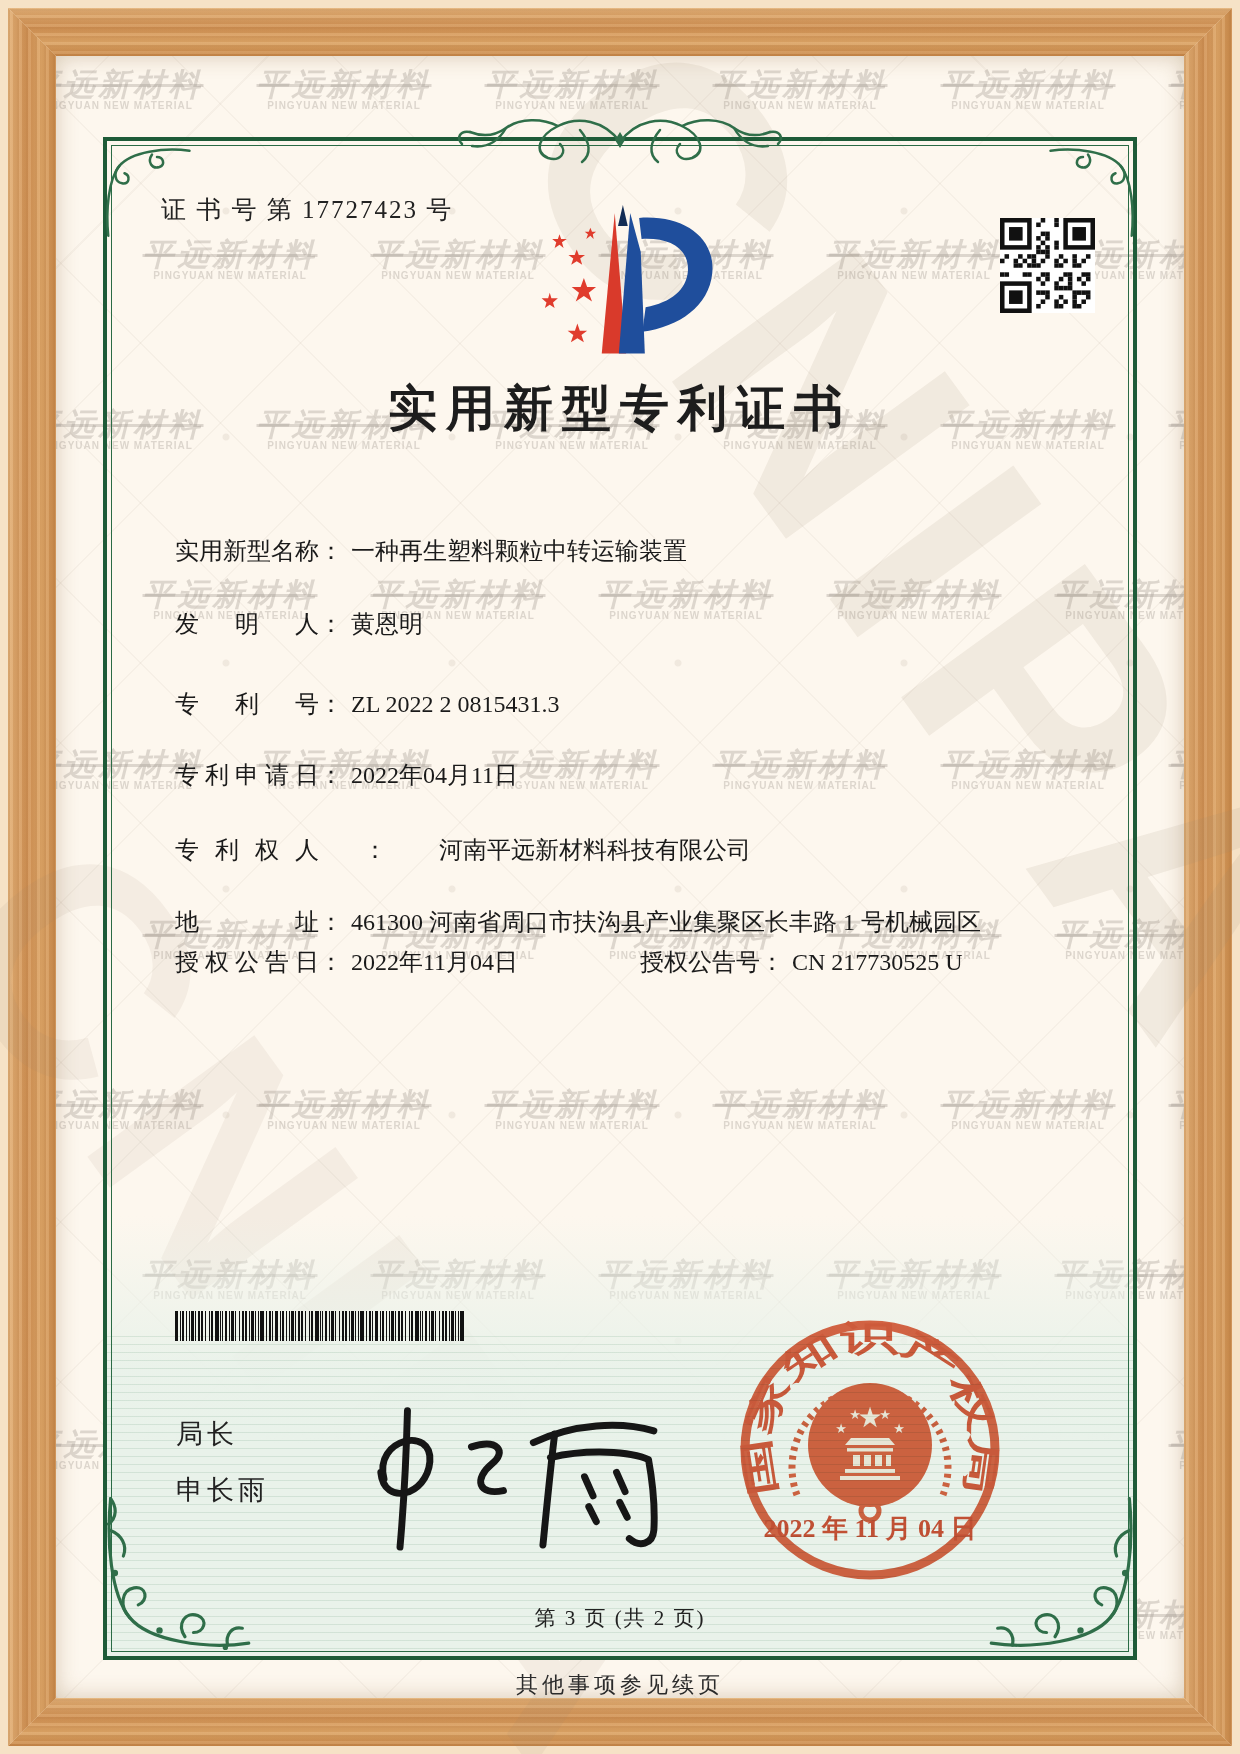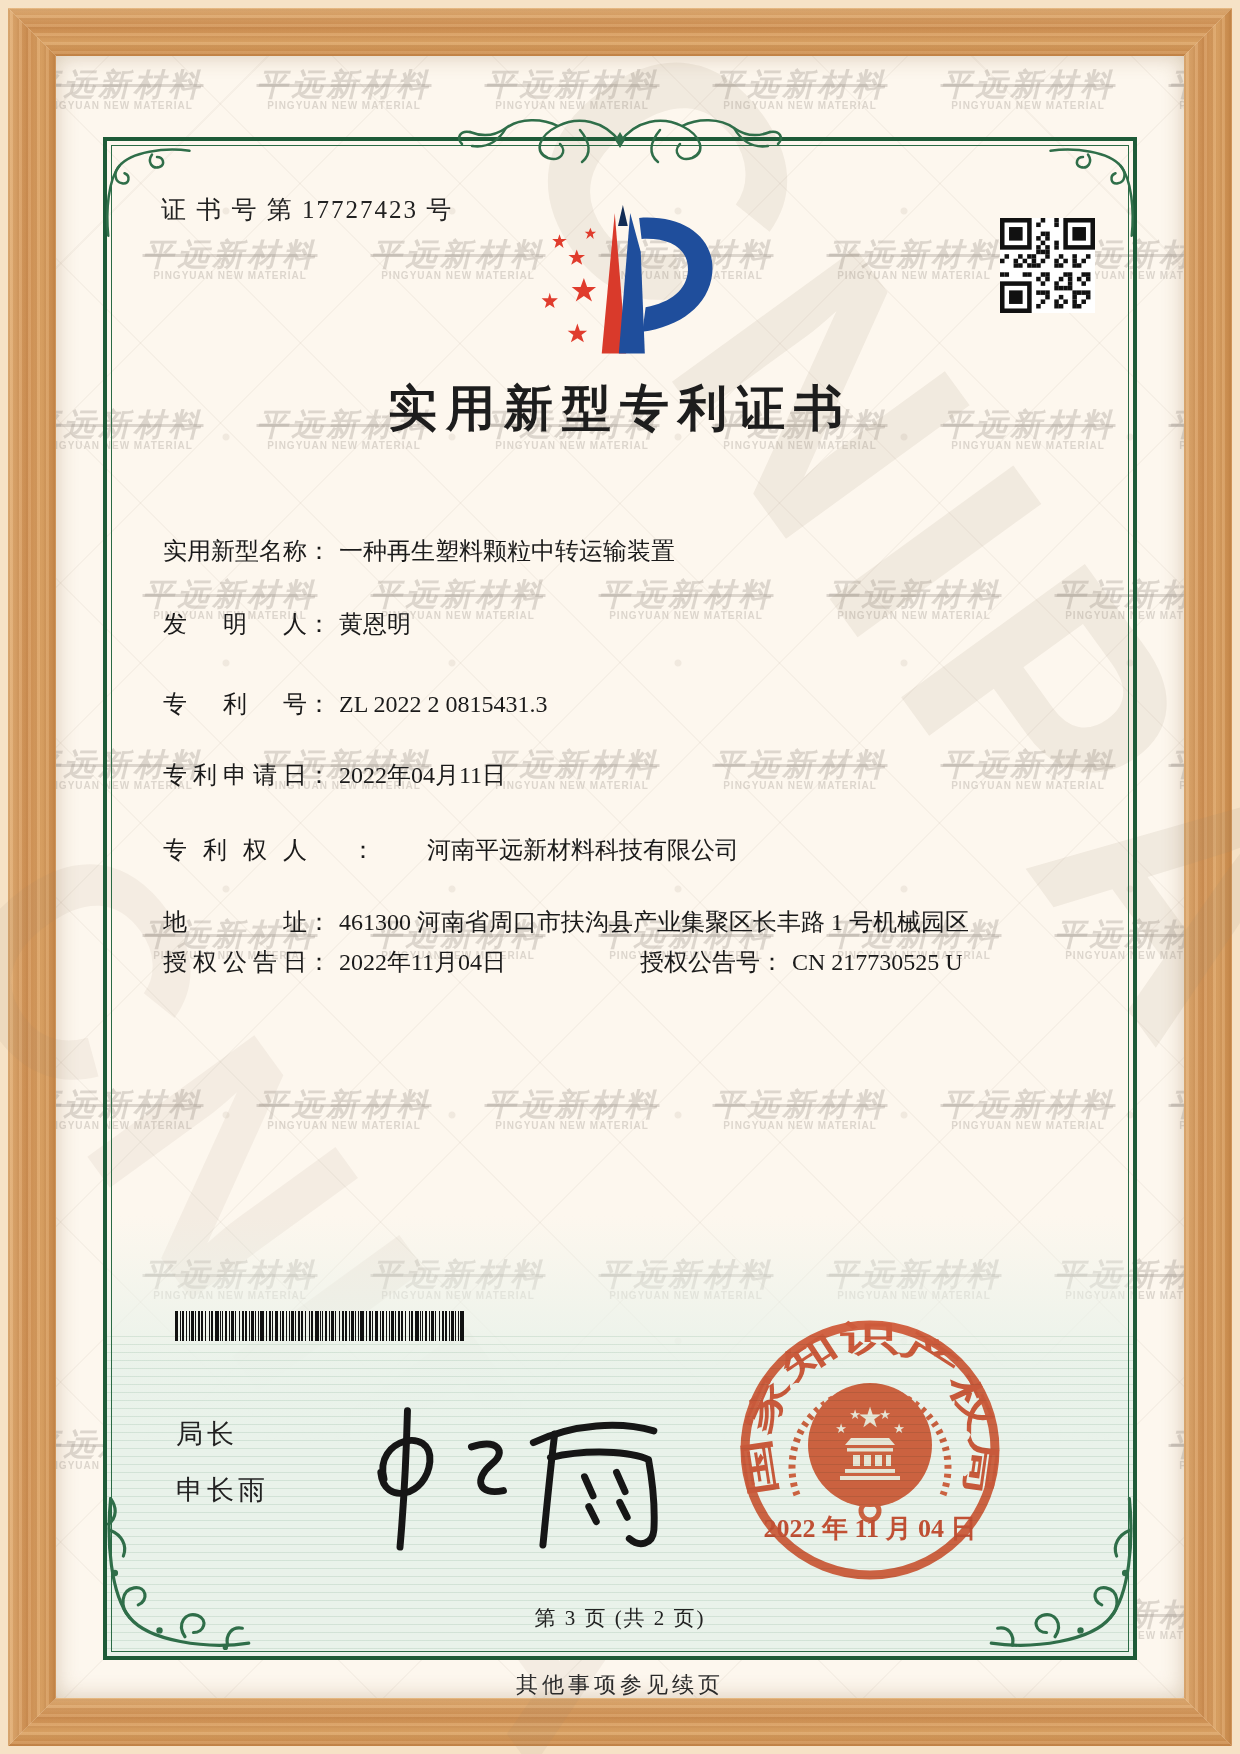--- a/index.html
+++ b/index.html
@@ -48,21 +48,21 @@
   .title{position:absolute;left:0;width:100%;top:320px;text-align:center;font-size:49px;font-weight:bold;
     color:#1d1d1d;letter-spacing:9px;}
   .fields{position:absolute;left:107px;top:478px;width:940px;font-size:24px;color:#1a1a1a;}
   .frow{display:flex;line-height:35px;position:relative;}
   .frow:nth-child(1){margin-bottom:38px;}
   .frow:nth-child(2){margin-bottom:45px;align-items:center;}
   .frow:nth-child(3){margin-bottom:36px;}
   .frow:nth-child(4){margin-bottom:40px;}
   .frow:nth-child(5){margin-bottom:37px;gap:44px;}
   .frow:nth-child(6){margin-bottom:5px;}
-  .flabel{width:144px;flex:none;text-align:justify;text-align-last:justify;}
+  .flabel{width:144px;flex:none;text-align:justify;text-align-last:justify;margin-left:12px;}
   .fcolon{flex:none;margin-right:8px;}
   .fvalue{max-width:660px;}
   .grant-no{position:absolute;left:477px;top:0;display:flex;}
   .paras{position:absolute;left:84px;top:970px;width:968px;font-size:24px;line-height:35px;color:#1a1a1a;
     text-align:justify;}
   .paras p{margin:0 0 8px 0;text-indent:2em;}
   .barcode{position:absolute;left:119px;top:1255px;}
   .signer{position:absolute;left:120px;top:1360px;font-family:"Liberation Sans",sans-serif;
     font-size:27px;color:#222;letter-spacing:4px;}
   .signer div{margin-bottom:20px;}

